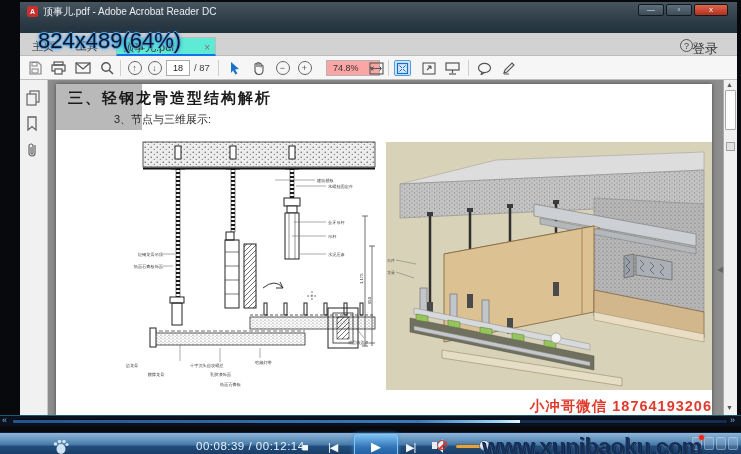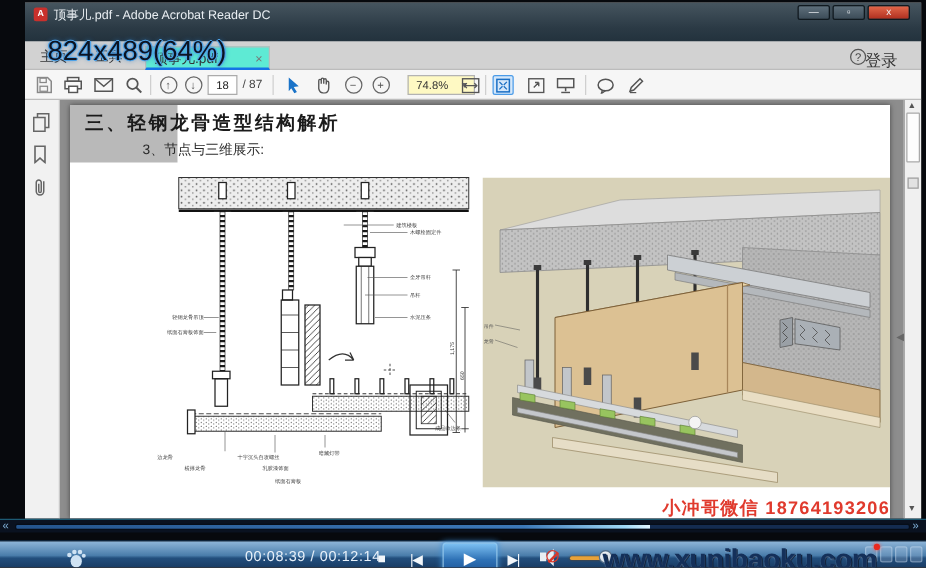--- a/index.html
+++ b/index.html
@@ -30,21 +30,21 @@
   #tab-doc .x{position:absolute;right:5px;top:0;color:#777;font-size:10px;}
   #help-circle{left:660px;top:6px;width:13px;height:13px;border:1px solid #555;border-radius:50%;color:#444;font-size:9px;text-align:center;line-height:12px;}
   #signin{left:672px;top:7px;font-size:13px;color:#333;}
 
   #toolbar{left:0;top:54px;width:717px;height:24px;background:#f6f6f6;border-bottom:1px solid #bdbdbd;}
   .ticon{top:4px;width:17px;height:16px;display:flex;align-items:center;justify-content:center;color:#555;}
   .tsep{top:4px;width:1px;height:16px;background:#cfcfcf;}
   .circ{width:14px;height:14px;border:1px solid #666;border-radius:50%;font-size:9px;line-height:12px;text-align:center;color:#555;}
   #page-box{left:146px;top:4px;width:24px;height:16px;border:1px solid #ababab;background:#fff;font-size:9px;text-align:center;line-height:15px;color:#222;}
   #page-total{left:174px;top:6px;font-size:9.5px;color:#444;}
-  #zoom-box{left:306px;top:4px;width:54px;height:16px;border:1px solid #b3b3b3;background:#fef9c3;font-size:9px;color:#333;line-height:15px;padding-left:6px;}
+  #zoom-box{left:306px;top:4px;width:54px;height:16px;border:1px solid #b3b3b3;background:#fca5a5;font-size:9px;color:#333;line-height:15px;padding-left:6px;}
   #zoom-box .caret{position:absolute;right:4px;top:0;color:#666;font-size:7px;line-height:15px;}
   .active-tool{background:#d4e7fa;border:1px solid #4a9be8;border-radius:2px;}
 
   
   #leftrail{left:0;top:78px;width:28px;height:335px;background:#f1f1f1;border-right:1px solid #c9c9c9;}
   .railicon{left:6px;width:16px;height:16px;color:#666;}
 
   
   #docview{left:28px;top:78px;width:675px;height:335px;background:#8d8d8d;overflow:hidden;}
   #page{left:8px;top:4px;width:656px;height:331px;background:#fff;box-shadow:0 0 4px rgba(0,0,0,.5);overflow:hidden;}

